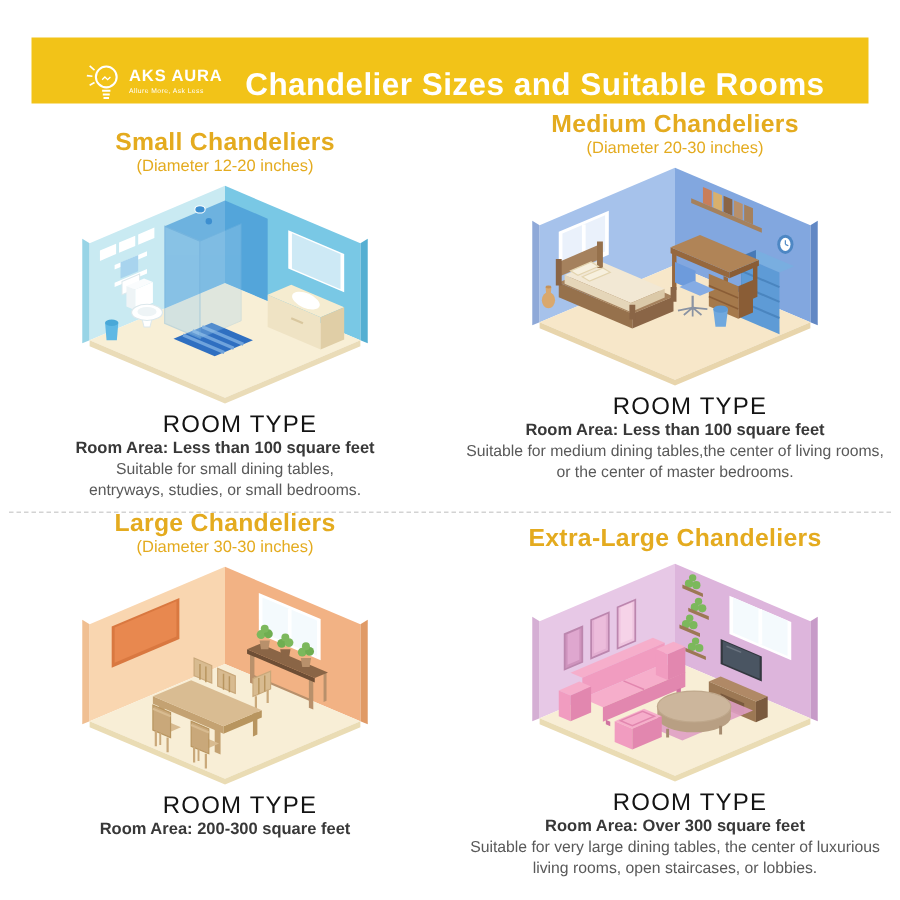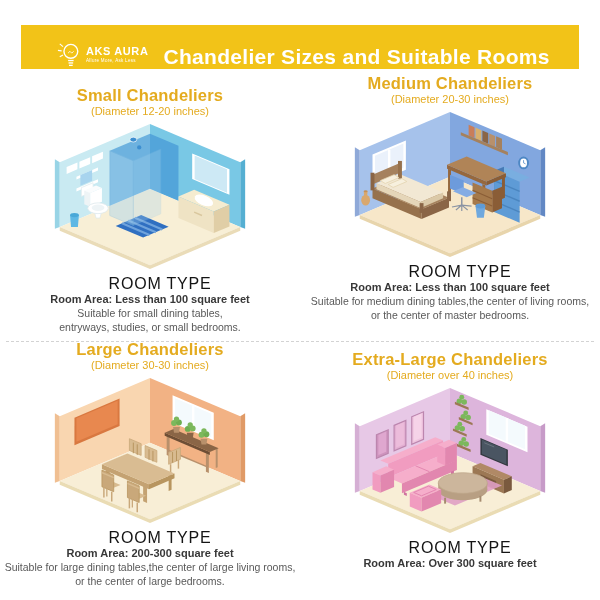--- a/index.html
+++ b/index.html
@@ -284,27 +284,24 @@
         <polygon points="82,124 94,129.1 101,126.1 89,121" fill="var(--din-chair)"></polygon>
         <polygon points="82,111 94,116.1 94,133 82,128" fill="var(--din-chair-dark)" stroke="var(--din-chair-line)" stroke-width="0.8"></polygon>
         <line x1="82" y1="113.5" x2="94" y2="118.6" stroke="var(--din-chair)" stroke-width="1.5"></line>
         <line x1="84" y1="128.5" x2="84" y2="139" stroke="var(--din-chair-dark)" stroke-width="1.5"></line>
         <line x1="92" y1="133" x2="92" y2="143" stroke="var(--din-chair-dark)" stroke-width="1.5"></line>
         <line x1="87" y1="130" x2="87" y2="138" stroke="var(--din-chair-dark)" stroke-width="1.3"></line>
       </g>
     </svg>
     <div class="rtype">ROOM TYPE</div>
     <div class="rarea">Room Area: 200-300 square feet</div>
-    <div class="rdesc">Suitable for large dining tables,the center of large living rooms,
-or the center of large bedrooms.</div>
   </section>
 
   <section class="quad q4">
     <h2 class="qtitle">Extra-Large Chandeliers</h2>
-    <div class="qsub">(Diameter over 40 inches)</div>
     <svg class="room" viewBox="0 0 210 158">
       <g>
         <polygon points="8,42 13,45 13,111 8,113" fill="var(--liv-edge-l)"></polygon>
         <polygon points="202,42 197,45 197,111 202,113" fill="var(--liv-edge-r)"></polygon>
         <polygon points="105,6 13,45 13,111 105,72" fill="var(--liv-wall-l)"></polygon>
         <polygon points="105,6 197,45 197,111 105,72" fill="var(--liv-wall-r)"></polygon>
         <polygon points="105,72 13,111 105,150 197,111" fill="var(--liv-floor)"></polygon>
         <polygon points="13,111 105,150 105,154 13,115" fill="var(--liv-floor-edge)"></polygon>
         <polygon points="105,150 197,111 197,115 105,154" fill="var(--liv-floor-edge)"></polygon>
       </g>
@@ -377,15 +374,17 @@
       </g>
       <g>
         <polygon points="64,113 84,104.5 96,109.6 76,118.1" fill="var(--liv-sofa-light)"></polygon>
         <polygon points="64,113 76,118.1 76,132.1 64,127" fill="var(--liv-sofa)"></polygon>
         <polygon points="76,118.1 96,109.6 96,123.6 76,132.1" fill="var(--liv-sofa-mid)"></polygon>
         <polygon points="68,112.6 83,106.2 91,109.6 76,116" fill="none" stroke="var(--liv-sofa-mid)" stroke-width="1"></polygon>
       </g>
     </svg>
     <div class="rtype">ROOM TYPE</div>
     <div class="rarea">Room Area: Over 300 square feet</div>
+    <div class="rdesc">Suitable for very large dining tables, the center of luxurious
+living rooms, open staircases, or lobbies.</div>
   </section>
 
 </div>
 
 </body></html>

